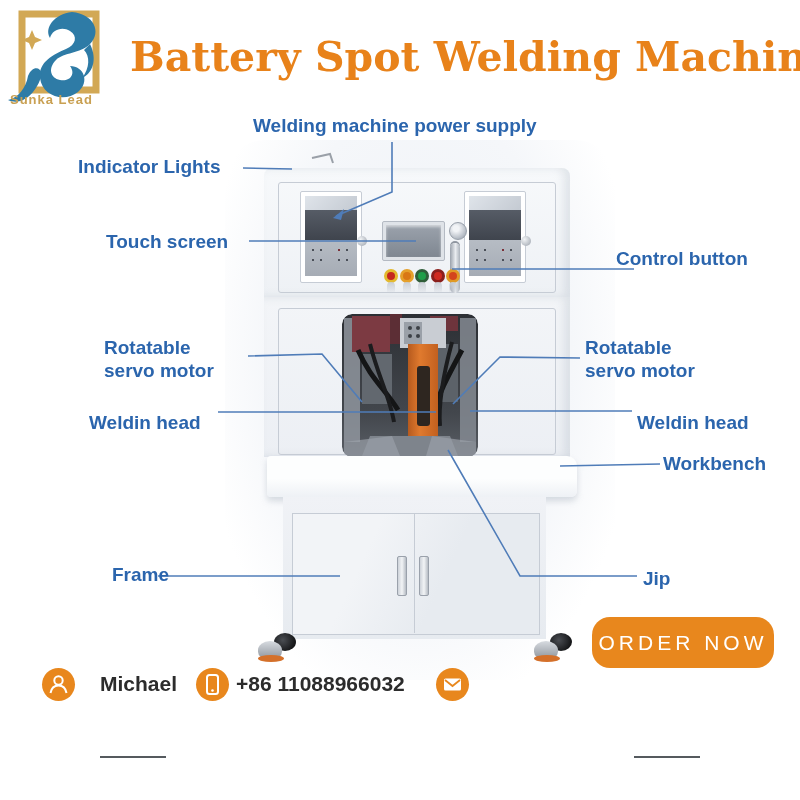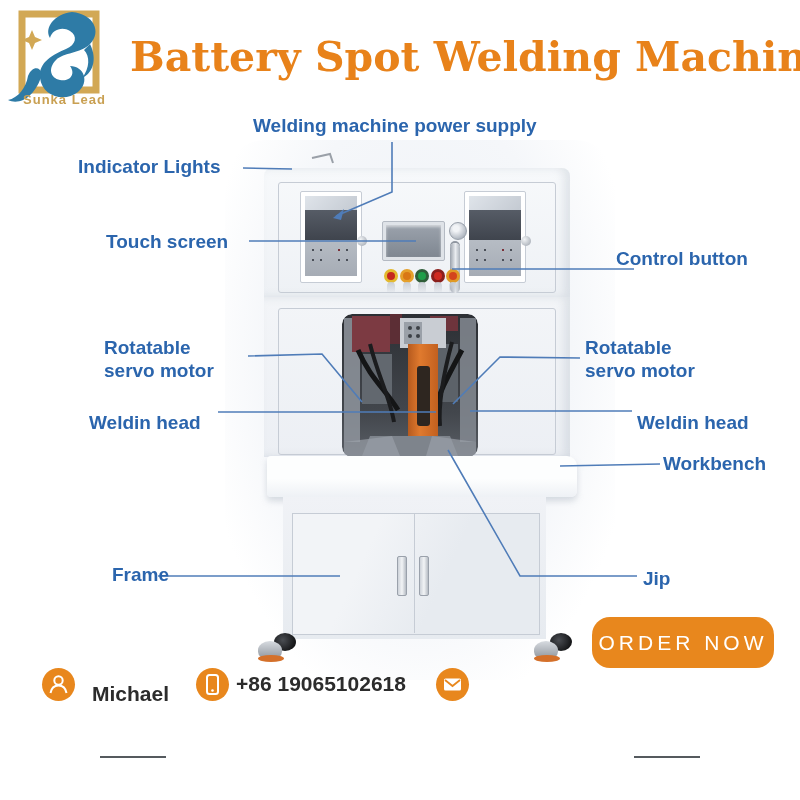--- a/index.html
+++ b/index.html
@@ -6,21 +6,21 @@
   #stage{position:relative;width:800px;height:800px;background:#ffffff;overflow:hidden;
          font-family:"Liberation Sans","DejaVu Sans",sans-serif;}
   .abs{position:absolute;}
 
   
   .backdrop{left:225px;top:140px;width:390px;height:540px;
     background:radial-gradient(ellipse at 50% 40%, #eef1f6 0%, #f5f7fa 55%, #ffffff 80%);border-radius:40px;}
 
   
   .logo-wrap{left:6px;top:8px;width:100px;height:112px;}
-  .logo-text{left:10px;top:92px;width:96px;text-align:right;font-size:13px;font-weight:bold;
+  .logo-text{left:10px;top:92px;width:96px;text-align:left;font-size:13px;font-weight:bold;
     color:#c9a052;letter-spacing:1px;}
   .title{left:130px;top:33px;width:610px;font-family:"DejaVu Serif","Liberation Serif",serif;
     font-weight:700;font-size:41px;color:#e8821a;white-space:nowrap;}
 
   
   .callout{color:#2b65ad;font-size:19px;font-weight:700;white-space:nowrap;line-height:23px;}
 
   
   .m-head{left:264px;top:168px;width:306px;height:129px;background:linear-gradient(180deg,#f7f9fb,#eef1f5);
     border-radius:8px 8px 0 0;box-shadow:inset -6px 0 8px rgba(160,170,185,.25);}
@@ -254,28 +254,28 @@
 
   <button class="abs order-btn" style="background:#e8871d;">ORDER NOW</button>
 
   <div class="abs contact-row">
     <div class="cicon" style="left:42px;background:#e8871d;">
       <svg width="33" height="33" viewBox="0 0 33 33">
           <circle cx="16.5" cy="12.5" r="4.2" fill="none" stroke="#fff" stroke-width="2"></circle>
           <path d="M8.5,25 C9.5,19.5 13,17.5 16.5,17.5 C20,17.5 23.5,19.5 24.5,25" fill="none" stroke="#fff" stroke-width="2"></path>
         </svg>
     </div>
-    <div class="ctext" style="left:92px;margin-top:10px;">Michael</div>
+    <div class="ctext" style="left:100px;">Michael</div>
     <div class="cicon" style="left:196px;background:#e8871d;">
       <svg width="33" height="33" viewBox="0 0 33 33">
           <rect x="11" y="7" width="11" height="19" rx="2.5" fill="none" stroke="#fff" stroke-width="2"></rect>
           <circle cx="16.5" cy="22.5" r="1.3" fill="#fff"></circle>
         </svg>
     </div>
-    <div class="ctext" style="left:236px;">+86 19065102618</div>
+    <div class="ctext" style="left:236px;">+86 11088966032</div>
     <div class="cicon" style="left:436px;background:#e8871d;">
       <svg width="33" height="33" viewBox="0 0 33 33">
           <rect x="8" y="10.5" width="17" height="12" rx="1.5" fill="#fff"></rect>
           <polyline points="9,12 16.5,18 24,12" fill="none" stroke="#e8871d" stroke-width="1.8"></polyline>
         </svg>
     </div>
   </div>
 
   <div class="abs site-line" style="left:100px;"></div>
   <div class="abs site-line" style="left:634px;"></div>

